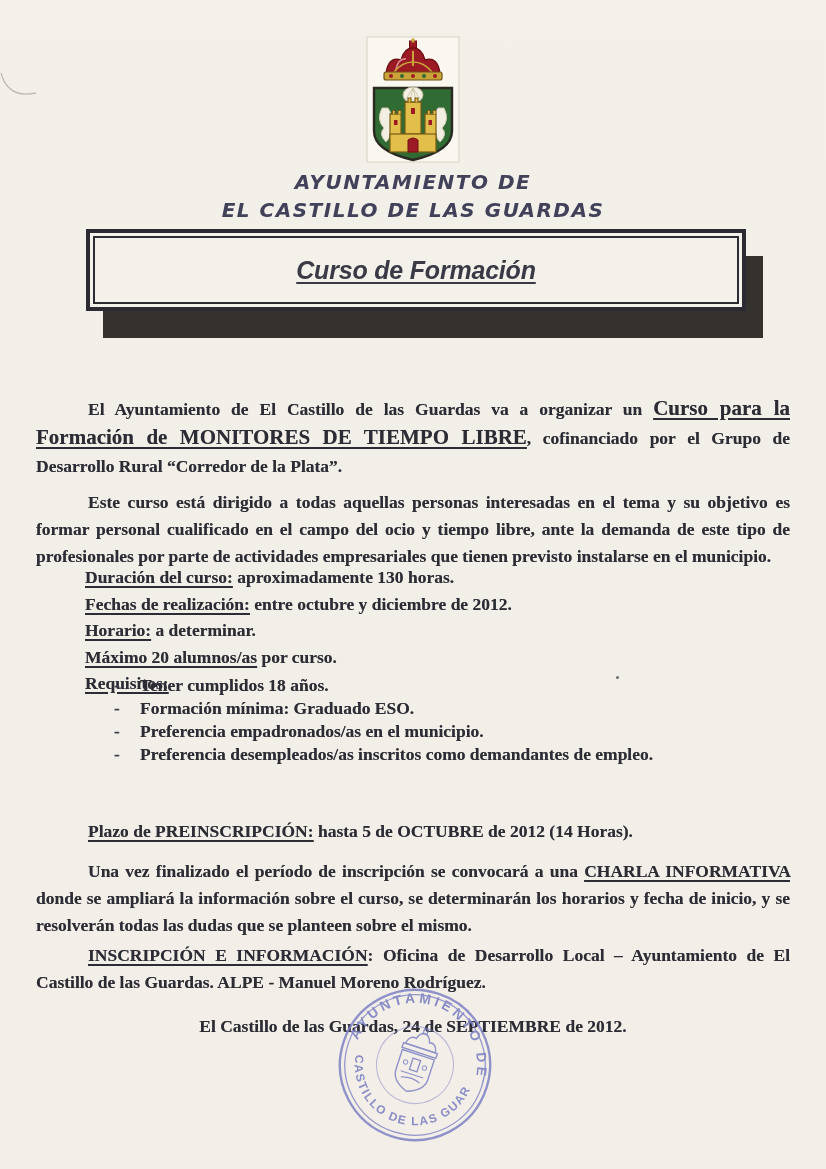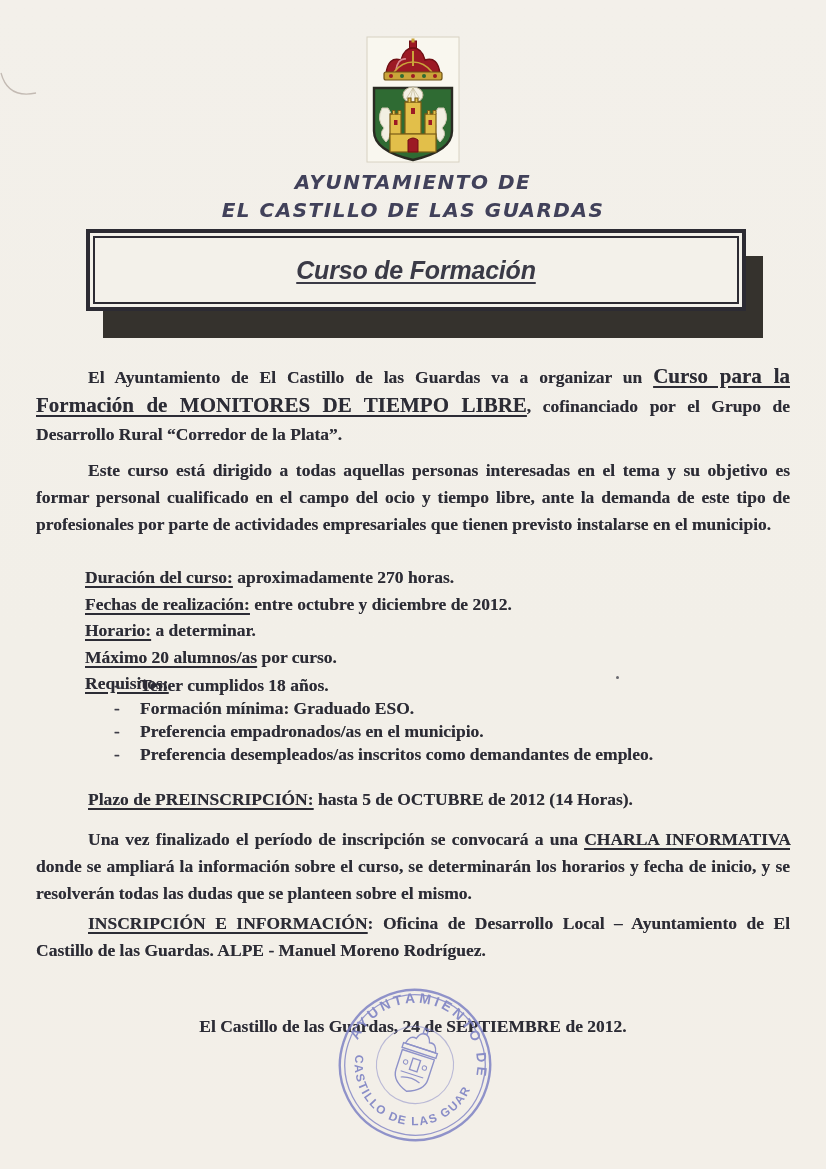--- a/index.html
+++ b/index.html
@@ -32,21 +32,21 @@
              font-size:25px;line-height:30px;color:#3a3a46;text-decoration:underline;
              text-decoration-thickness:2px;text-underline-offset:3px;letter-spacing:-0.2px;}
   .title-box .t2{font-family:"Liberation Sans",sans-serif;font-style:italic;font-weight:bold;
              font-size:28px;line-height:33px;color:#3a3a46;text-decoration:underline;
              text-decoration-thickness:2px;text-underline-offset:3px;letter-spacing:-0.2px;}
 
   
   .bodytext{position:absolute;left:36px;width:754px;color:#2c2c35;font-weight:bold;
             font-size:17.5px;text-shadow:0 0 .6px rgba(44,44,53,.55);}
   .just{text-align:justify;}
-  .indent{text-indent:52px;}
+  .indent{text-indent:52px;margin-top:32px;}
   .u{text-decoration:underline;text-decoration-thickness:1.8px;text-underline-offset:2.5px;}
   .big{font-size:21px;}
 
   #p-intro{top:362px;line-height:28px;}
   #p-desc{top:457px;line-height:27px;}
   #details{top:564px;line-height:26.5px;padding-left:49px;width:705px;}
   #reqs{top:674px;line-height:23px;}
   .req-line{padding-left:78px;}
   .req-line .dash{display:inline-block;width:26px;color:#3c3c46;}
   #p-plazo{top:786px;line-height:27px;}
@@ -117,21 +117,21 @@
     <div class="inner">
       <div class="t1">Curso de Formación</div>
     </div>
   </div>
 
   <div id="p-intro" class="bodytext just indent"><span>El Ayuntamiento de El Castillo de las Guardas va a organizar un </span><span class="u big">Curso para la Formación de MONITORES DE TIEMPO LIBRE</span><span>, cofinanciado por el Grupo de Desarrollo Rural “Corredor de la Plata”.</span></div>
 
   <div id="p-desc" class="bodytext just indent">Este curso está dirigido a todas aquellas personas interesadas en el tema y su objetivo es formar personal cualificado en el campo del ocio y tiempo libre, ante la demanda de este tipo de profesionales por parte de actividades empresariales que tienen previsto instalarse en el municipio.</div>
 
   <div id="details" class="bodytext">
-    <div class="detail-line"><span class="u">Duración del curso:</span><span> aproximadamente 270 horas.</span></div>
+    <div class="detail-line"><span class="u">Duración del curso:</span><span> aproximadamente 130 horas.</span></div>
     <div class="detail-line"><span class="u">Fechas de realización:</span><span> entre octubre y diciembre de 2012.</span></div>
     <div class="detail-line"><span class="u">Horario:</span><span> a determinar.</span></div>
     <div class="detail-line"><span class="u">Máximo 20 alumnos/as</span><span> por curso.</span></div>
     <div class="detail-line"><span class="u">Requisitos:</span><span></span></div>
   </div>
 
   <div id="reqs" class="bodytext">
     <div class="req-line"><span class="dash">-</span><span>Tener cumplidos 18 años.</span></div>
     <div class="req-line"><span class="dash">-</span><span>Formación mínima: Graduado ESO.</span></div>
     <div class="req-line"><span class="dash">-</span><span>Preferencia empadronados/as en el municipio.</span></div>

